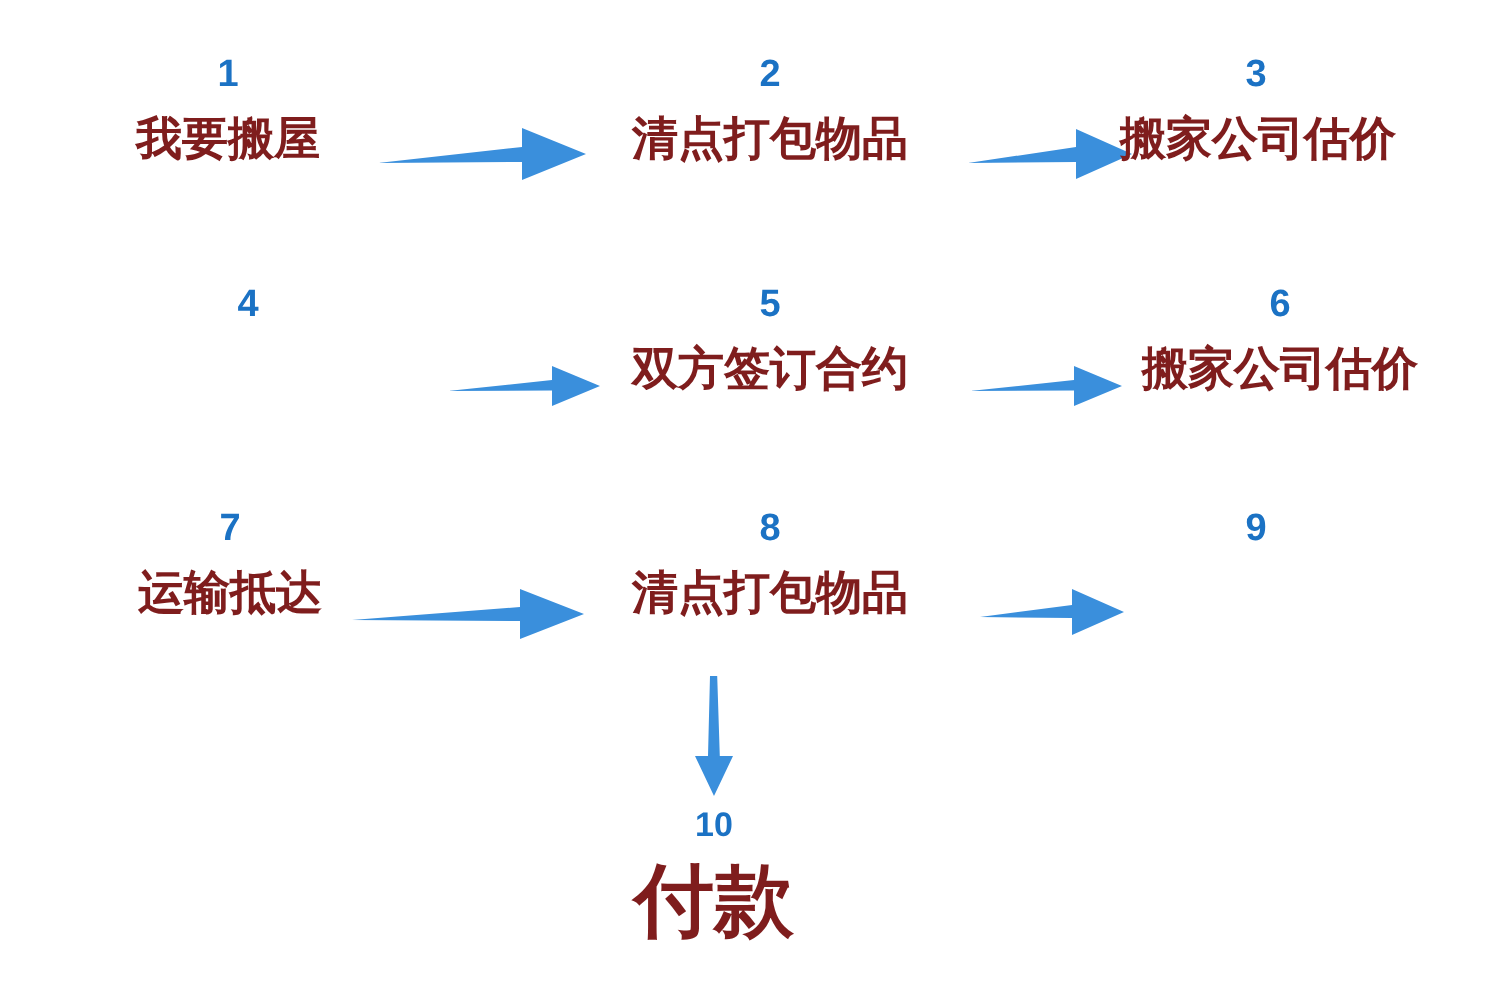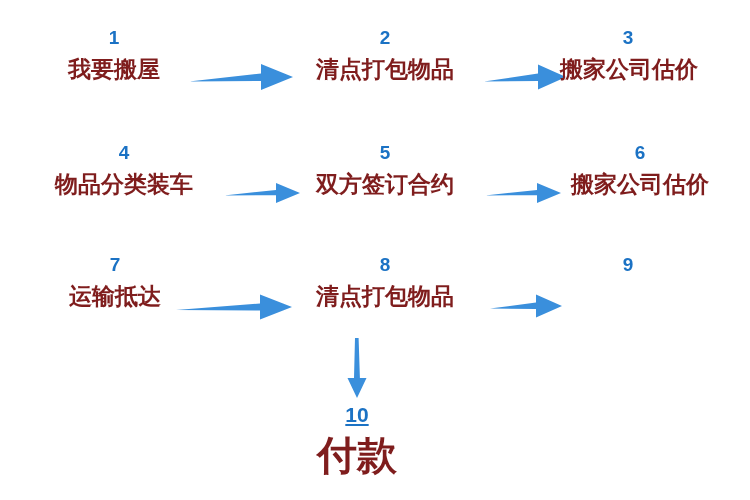--- a/index.html
+++ b/index.html
@@ -32,23 +32,22 @@
   }
   .step-label {
     display: block;
     font-size: 23px;
     font-weight: bold;
     color: #7f1d1d;
     line-height: 1;
     letter-spacing: 0px;
   }
   .step.final .step-num {
-    font-size: 21px;
+    font-size: 17px;
     margin-bottom: 10px;
-    text-decoration: underline;
   }
   .step.final .step-label {
     font-size: 40px;
   }
   
   .arrow {
     position: absolute;
     overflow: visible;
   }
   .arrow svg { display: block; overflow: visible; }
@@ -80,21 +79,20 @@
     </svg>
   </div>
 
   <div class="step" style="left:560px; top:28px; width:136px;">
     <span class="step-num">3</span>
     <span class="step-label">搬家公司估价</span>
   </div>
 
   <div class="step" style="left:36px; top:143px; width:176px;">
     <span class="step-num">4</span>
-    <span class="step-label">物品分类装车</span>
   </div>
 
   <div class="arrow" style="left:224px; top:182px;">
     <svg width="76" height="22" viewBox="0 0 76 22" aria-hidden="true">
       <path d="M0 13.5 L52 8.0 L52 1 L76 11 L52 21 L52 13.2 Z" fill="#3a8fdc"></path>
     </svg>
   </div>
 
   <div class="step" style="left:297px; top:143px; width:176px;">
     <span class="step-num">5</span>

